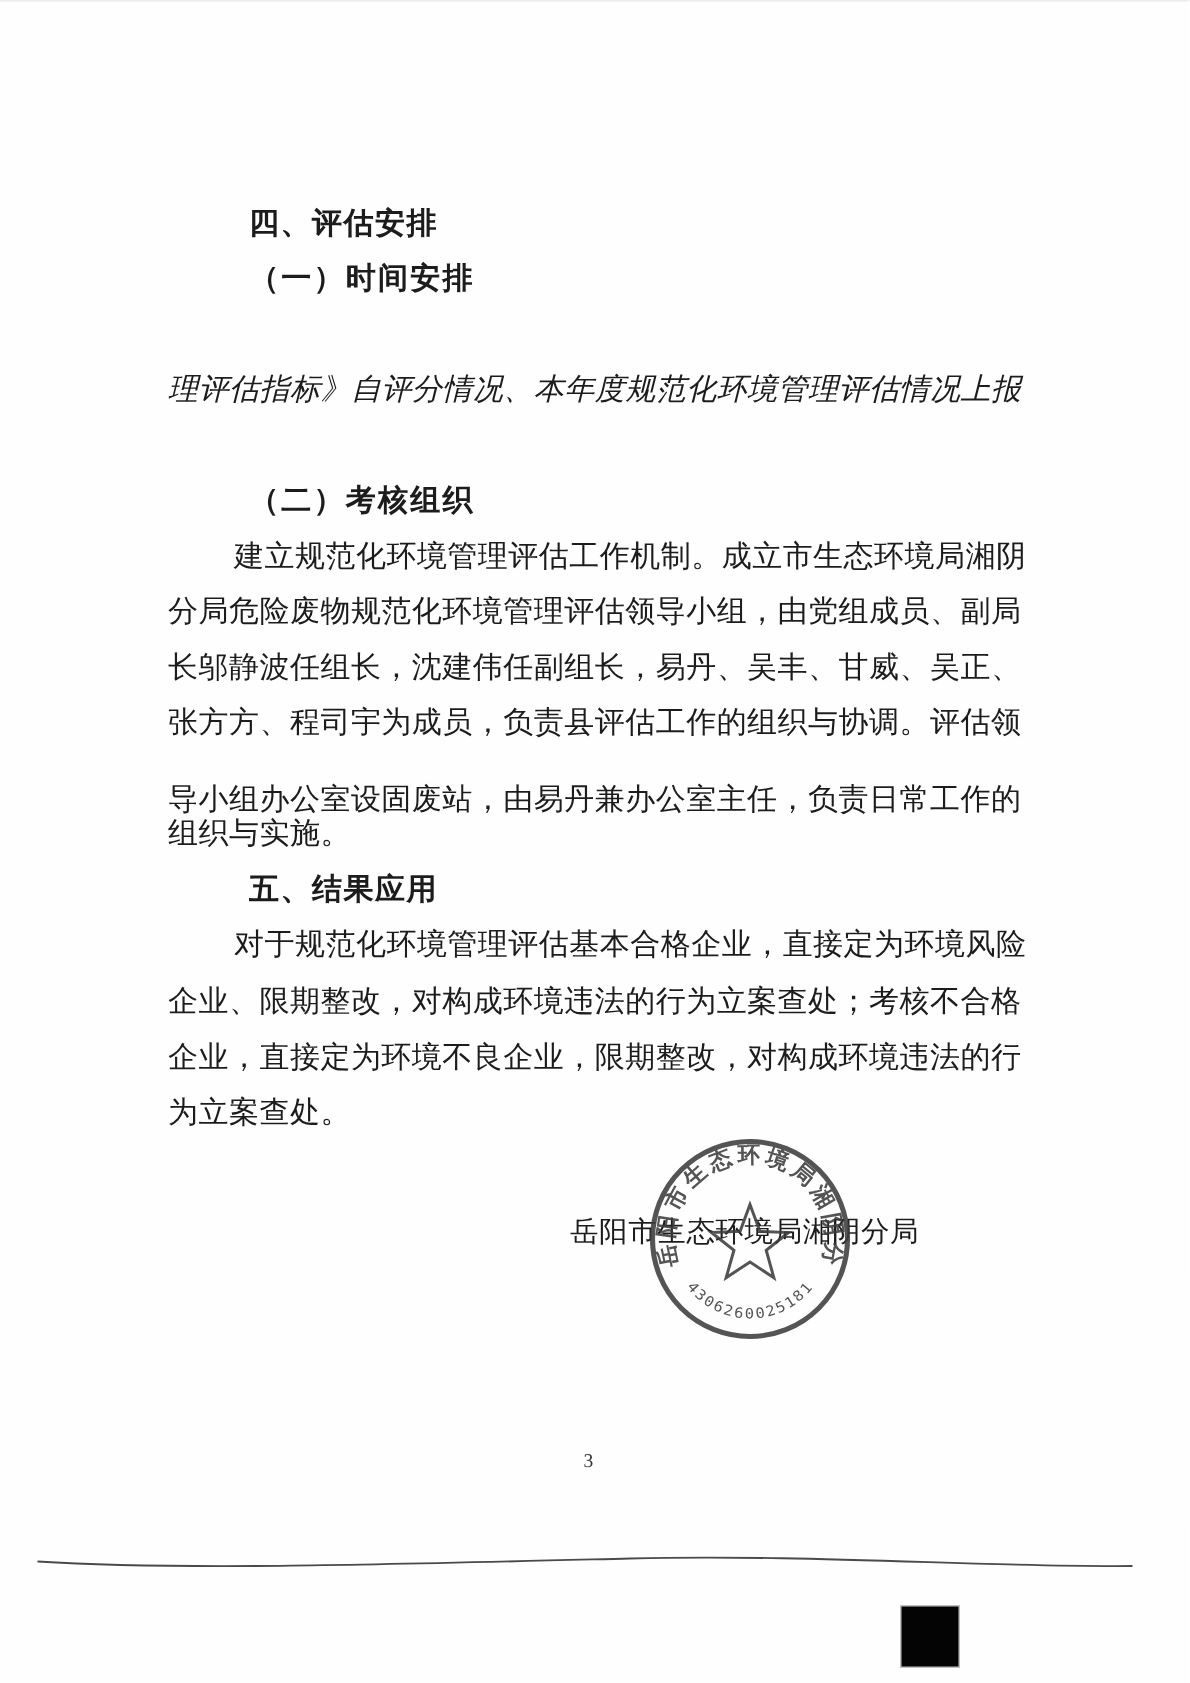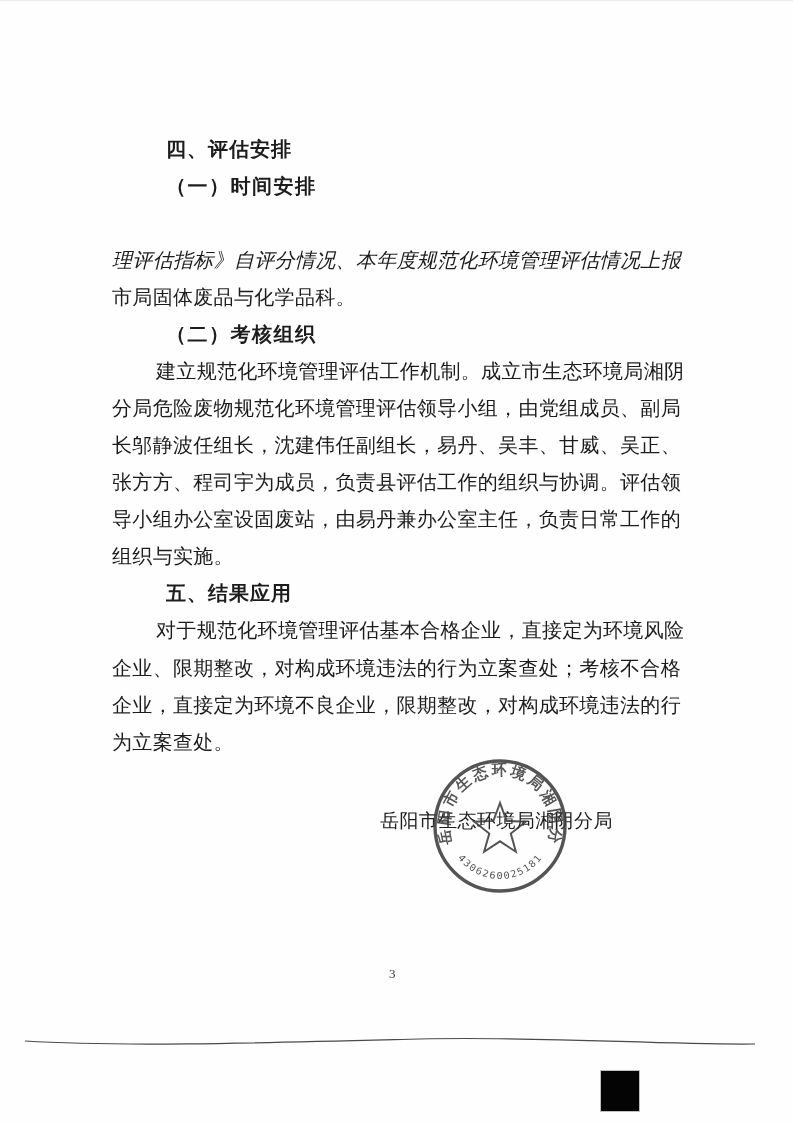--- a/index.html
+++ b/index.html
@@ -63,27 +63,26 @@
 </head>
 <body>
 
 <div class="page">
 
   <div class="top-edge-line"></div>
 
   <div class="line h1" style="left:166px;top:139px;">四、评估安排</div>
   <div class="line h2" style="left:166px;top:176px;text-align:right;">（一）时间安排</div>
   <div class="line" style="left:112px;top:250px;font-style:italic;">理评估指标》自评分情况、本年度规范化环境管理评估情况上报</div>
-  <div class="line" style="left:112px;top:287px;">市局固体废品与化学品科。</div>
   <div class="line h2" style="left:166px;top:324px;">（二）考核组织</div>
   <div class="line" style="left:156px;top:361px;">建立规范化环境管理评估工作机制。成立市生态环境局湘阴</div>
   <div class="line" style="left:112px;top:398px;">分局危险废物规范化环境管理评估领导小组，由党组成员、副局</div>
   <div class="line" style="left:112px;top:435px;">长邬静波任组长，沈建伟任副组长，易丹、吴丰、甘威、吴正、</div>
   <div class="line" style="left:112px;top:472px;">张方方、程司宇为成员，负责县评估工作的组织与协调。评估领</div>
-  <div class="line" style="left:112px;top:509px;font-family:Liberation Serif, serif;">导小组办公室设固废站，由易丹兼办公室主任，负责日常工作的</div>
+  <div class="line" style="left:112px;top:523px;font-family:Liberation Serif, serif;">导小组办公室设固废站，由易丹兼办公室主任，负责日常工作的</div>
   <div class="line" style="left:112px;top:546px;">组织与实施。</div>
   <div class="line h1" style="left:166px;top:583px;">五、结果应用</div>
   <div class="line" style="left:156px;top:620px;">对于规范化环境管理评估基本合格企业，直接定为环境风险</div>
   <div class="line" style="left:112px;top:658px;">企业、限期整改，对构成环境违法的行为立案查处；考核不合格</div>
   <div class="line" style="left:112px;top:695px;">企业，直接定为环境不良企业，限期整改，对构成环境违法的行</div>
   <div class="line" style="left:112px;top:732px;">为立案查处。</div>
 
   <div class="sig" style="left:380px;top:808px;">岳阳市生态环境局湘阴分局</div>
 
   <svg class="seal" viewBox="0 0 140 144">

